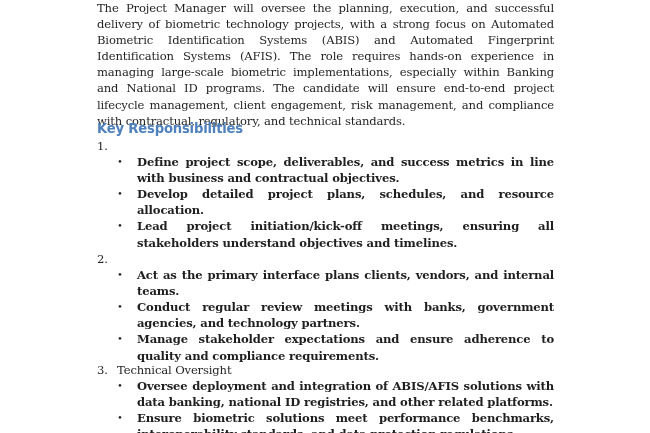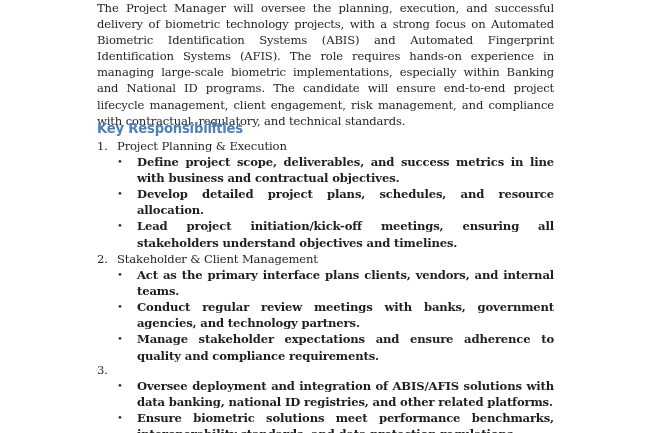--- a/index.html
+++ b/index.html
@@ -83,62 +83,61 @@
 
 <div class="page">
 
   <p class="para">The Project Manager will oversee the planning, execution, and successful delivery of biometric technology projects, with a strong focus on Automated Biometric Identification Systems (ABIS) and Automated Fingerprint Identification Systems (AFIS). The role requires hands-on experience in managing large-scale biometric implementations, especially within Banking and National ID programs. The candidate will ensure end-to-end project lifecycle management, client engagement, risk management, and compliance with contractual, regulatory, and technical standards.</p>
 
   <h2 class="heading">Key Responsibilities</h2>
 
   <div class="section" style="top:138px;">
     <div class="sec-title">
       <span class="sec-num">1.</span>
-      <span>Project Planning &amp; Execution</span>
     </div>
     <ul class="bullets">
       <li class="bullet">
         <span class="bullet-mark">•</span>
         <span class="bullet-text">Define project scope, deliverables, and success metrics in line with business and contractual objectives.</span>
       </li>
       <li class="bullet">
         <span class="bullet-mark">•</span>
         <span class="bullet-text">Develop detailed project plans, schedules, and resource allocation.</span>
       </li>
       <li class="bullet">
         <span class="bullet-mark">•</span>
         <span class="bullet-text">Lead project initiation/kick-off meetings, ensuring all stakeholders understand objectives and timelines.</span>
       </li>
     </ul>
   </div>
 
   <div class="section" style="top:251px;">
     <div class="sec-title">
       <span class="sec-num">2.</span>
-      <span>Stakeholder &amp; Client Management</span>
     </div>
     <ul class="bullets">
       <li class="bullet">
         <span class="bullet-mark">•</span>
         <span class="bullet-text">Act as the primary interface plans clients, vendors, and internal teams.</span>
       </li>
       <li class="bullet">
         <span class="bullet-mark">•</span>
         <span class="bullet-text">Conduct regular review meetings with banks, government agencies, and technology partners.</span>
       </li>
       <li class="bullet">
         <span class="bullet-mark">•</span>
         <span class="bullet-text">Manage stakeholder expectations and ensure adherence to quality and compliance requirements.</span>
       </li>
     </ul>
   </div>
 
   <div class="section" style="top:362px;">
     <div class="sec-title">
       <span class="sec-num">3.</span>
+      <span>Technical Oversight</span>
     </div>
     <ul class="bullets">
       <li class="bullet">
         <span class="bullet-mark">•</span>
         <span class="bullet-text">Oversee deployment and integration of ABIS/AFIS solutions with data banking, national ID registries, and other related platforms.</span>
       </li>
       <li class="bullet">
         <span class="bullet-mark">•</span>
         <span class="bullet-text">Ensure biometric solutions meet performance benchmarks, interoperability standards, and data protection regulations.</span>
       </li>

